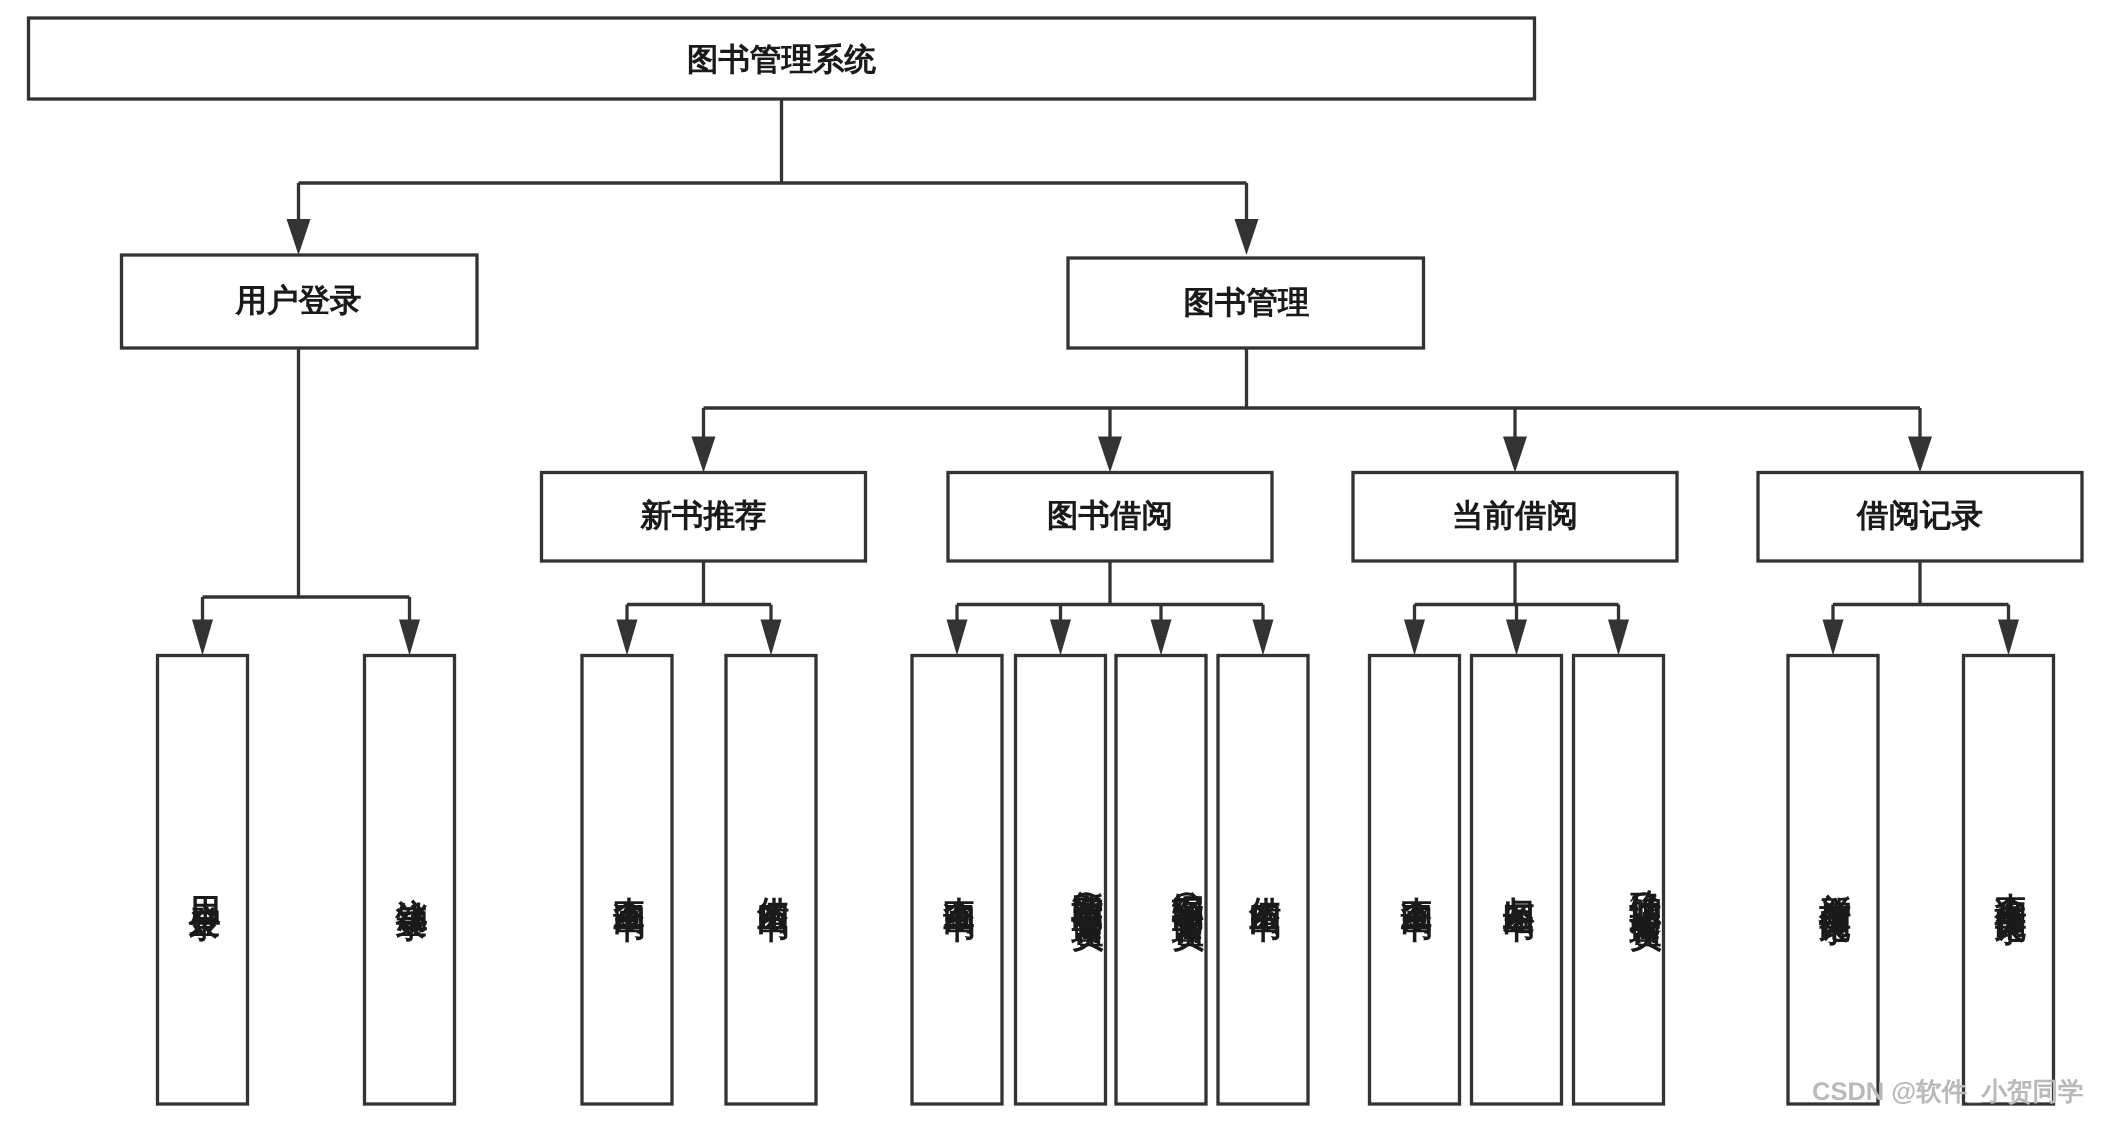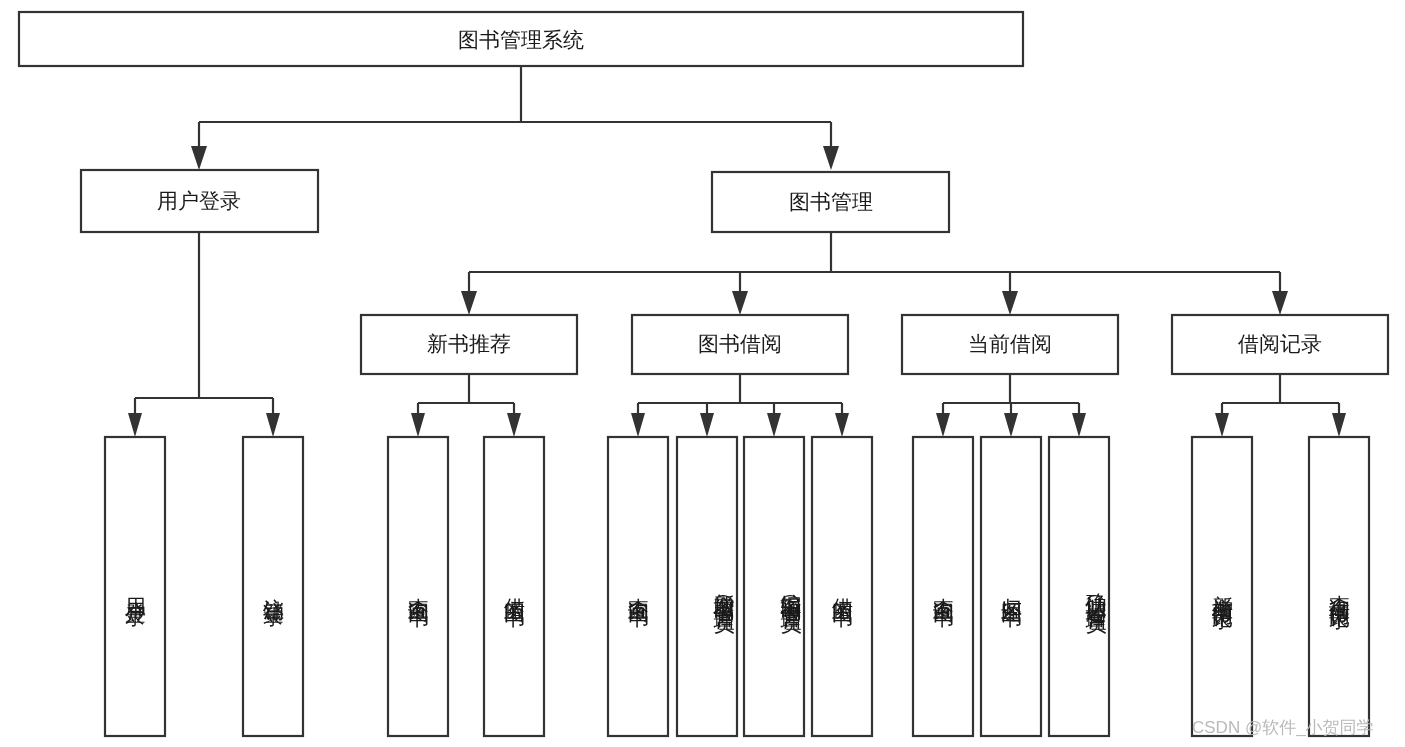--- a/index.html
+++ b/index.html
@@ -10,20 +10,21 @@
   body {
     width: 1405px;
     height: 747px;
     font-family: "Liberation Sans", "DejaVu Sans", sans-serif;
     overflow: hidden;
   }
   #diagram-root {
     position: relative;
     width: 1405px;
     height: 746px;
+    font-weight: bold;
   }
   svg#flow-svg {
     position: absolute;
     top: 0;
     left: 0;
     width: 1405px;
     height: 747px;
   }
   .node-rect {
     fill: #ffffff;
@@ -204,15 +205,15 @@
   <div class="leaf-label" style="left:744px; top:437px; width:60px; height:299px; align-items:flex-start; padding-top:6px; box-sizing:border-box;">编辑图书（管理员）</div>
   <div class="leaf-label" style="left:812px; top:437px; width:60px; height:299px;">借阅图书</div>
 
   <div class="leaf-label" style="left:913px; top:437px; width:60px; height:299px;">查询图书</div>
   <div class="leaf-label" style="left:981px; top:437px; width:60px; height:299px;">归还图书</div>
   <div class="leaf-label" style="left:1049px; top:437px; width:60px; height:299px; align-items:flex-start; padding-top:6px; box-sizing:border-box;">确认归还（管理员）</div>
 
   <div class="leaf-label" style="left:1192px; top:437px; width:60px; height:299px;">新增借阅记录</div>
   <div class="leaf-label" style="left:1309px; top:437px; width:60px; height:299px;">查询借阅记录</div>
 
-  <div class="watermark" style="left:1192px; top:716px;">CSDN @软件_小贺同学</div>
+  <div class="watermark" style="left:1192px; top:716px;padding-left:16px;">CSDN @软件_小贺同学</div>
 
 </div>
 
 </body></html>

